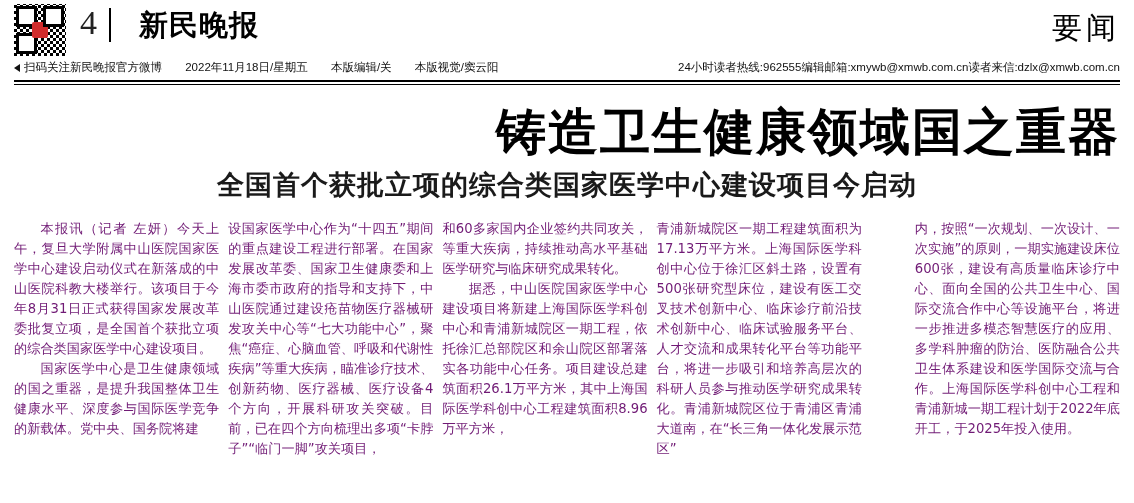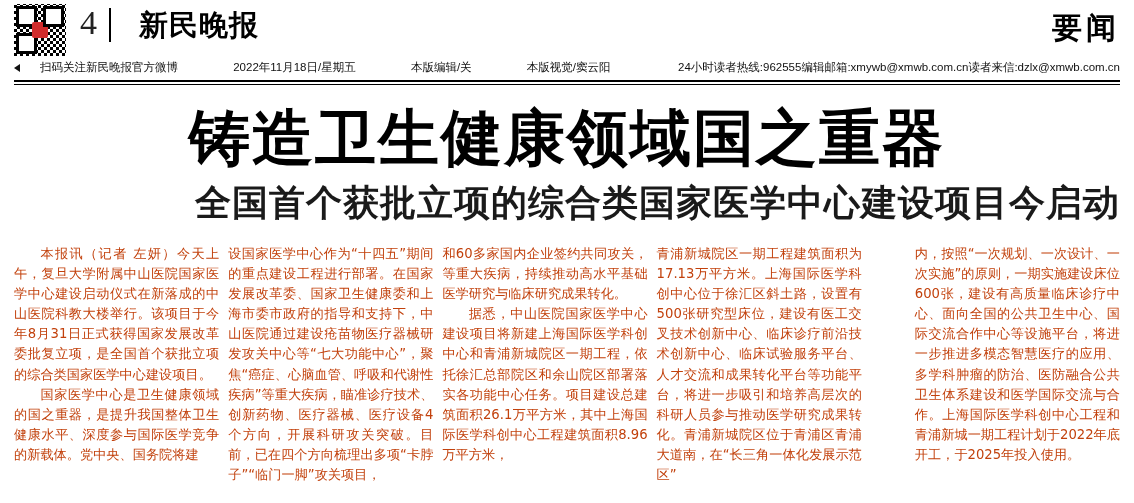--- a/index.html
+++ b/index.html
@@ -83,40 +83,40 @@
     font-size: 29px;
     font-weight: bold;
     letter-spacing: 1px;
     padding-left: 28px;
     padding-top: 2px;
     font-family: "DejaVu Serif", serif;
   }
   .section-title {
     margin-left: auto;
     font-size: 30px;
-    font-weight: bold;
+    font-weight: normal;
     letter-spacing: 4px;
     padding-top: 4px;
     font-family: "DejaVu Serif", serif;
   }
 
   
   .infobar {
     display: flex;
     align-items: center;
     font-size: 11.5px;
     color: #111;
     font-family: "Liberation Sans", sans-serif;
     padding: 2px 0 4px 0;
     white-space: nowrap;
   }
   .infobar .left {
     display: flex;
     align-items: center;
-    gap: 16px;
+    gap: 0;
   }
   .tri {
     display: inline-block;
     width: 0; height: 0;
     border-top: 4px solid transparent;
     border-bottom: 4px solid transparent;
     border-right: 6px solid #111;
     margin-right: 4px;
   }
   .infobar .sep { padding: 0 10px; color: #111; }
@@ -128,31 +128,31 @@
     border-top: 2px solid #000;
     margin-top: 1px;
   }
   .rule-thin {
     border-top: 1px solid #000;
     margin-top: 2px;
   }
 
   
   .headline {
-    text-align: center;
-    font-size: 61px;
+    text-align: right;
+    font-size: 50px;
     font-weight: bold;
     letter-spacing: 2px;
     line-height: 1.15;
     padding: 18px 0 2px 0;
     font-family: "DejaVu Serif", serif;
   }
   .subheadline {
-    text-align: right;
-    font-size: 36px;
+    text-align: center;
+    font-size: 27px;
     font-weight: bold;
     letter-spacing: 1px;
     padding: 4px 0 10px 0;
     color: #1a1a1a;
     font-family: "DejaVu Sans", sans-serif;
   }
 
   
   .columns {
     display: flex;
@@ -160,21 +160,21 @@
     padding-top: 6px;
   }
   .col {
     width: 215px;
     padding-right: 9px;
     font-size: 13.2px;
     line-height: 1.52;
     text-align: justify;
     text-justify: inter-ideograph;
     font-family: "DejaVu Sans", sans-serif;
-    color: #c2410c;
+    color: #701a75;
   }
   .col:last-child { padding-right: 0; margin-left: 44px; }
   .col p {
     margin: 0 0 0 0;
     text-indent: 2em;
   }
   .col p.noindent { text-indent: 0; }
 </style>
 </head>
 <body>

